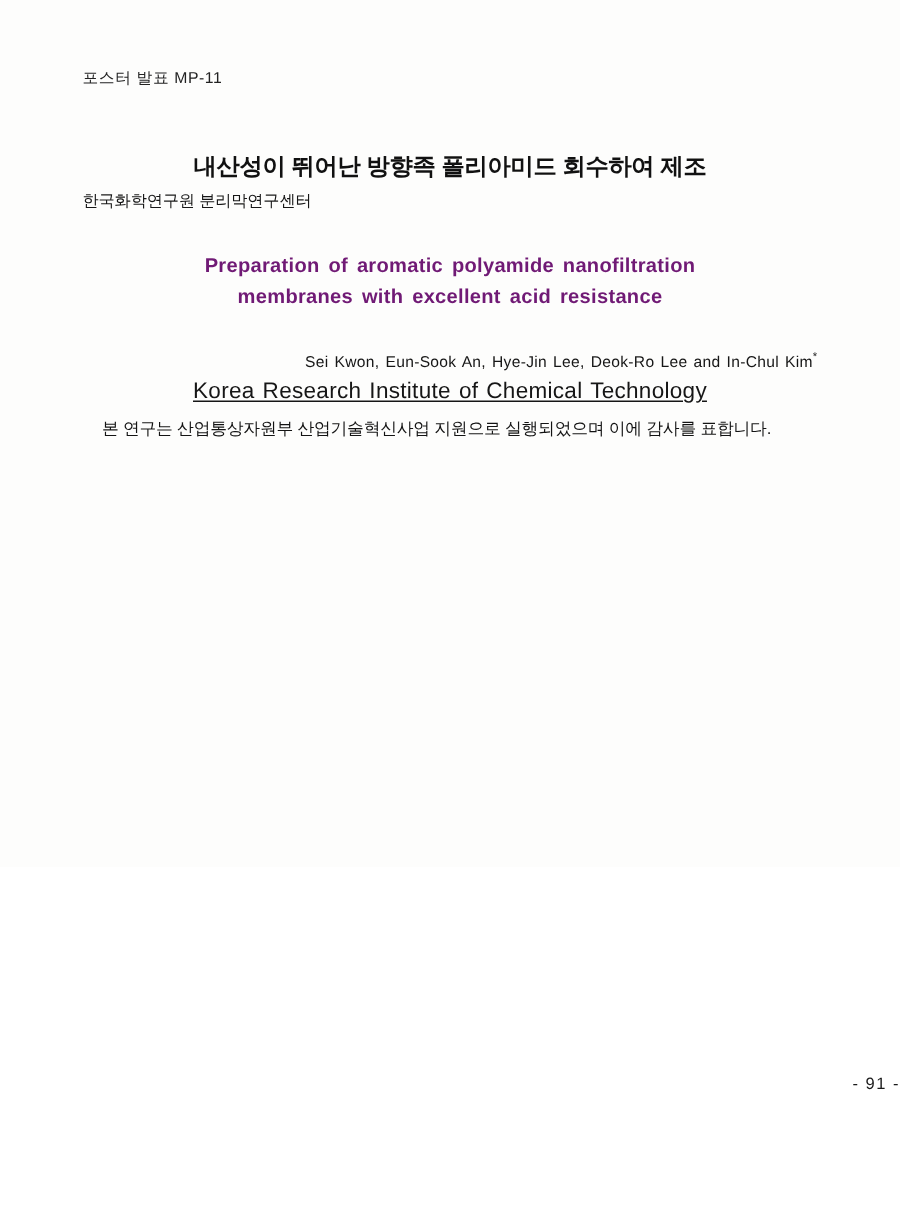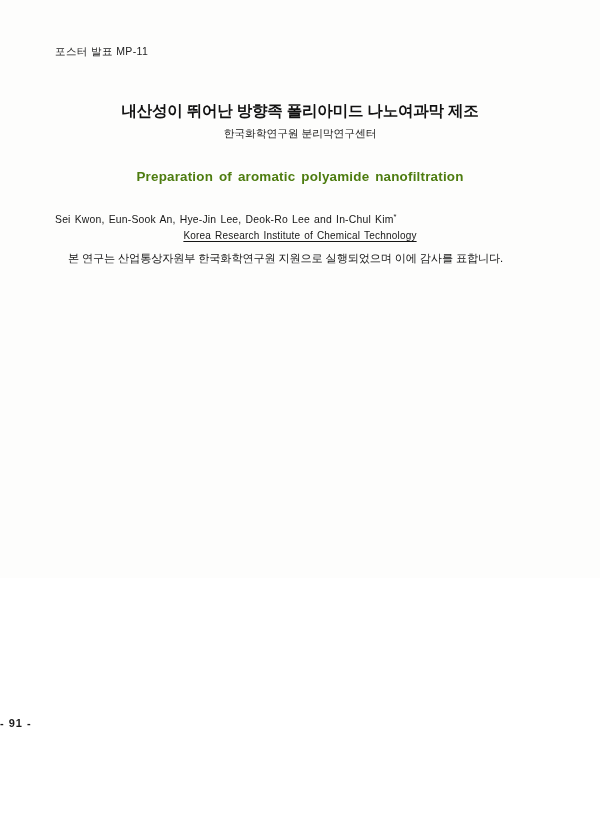--- a/index.html
+++ b/index.html
@@ -45,47 +45,47 @@
     margin-top: 8px;
   }
   .authors-ko {
     text-align: center;
     font-size: 10.8px;
     color: #161616;
     margin-top: 26px;
     letter-spacing: -0.1px;
   }
   .affil-ko {
-    text-align: center;
+    text-align: left;
     font-size: 10.8px;
     color: #161616;
     margin-top: 5px;
     letter-spacing: -0.1px;
   }
   .title-en {
     text-align: center;
     font-size: 13.4px;
     font-weight: bold;
-    color: #4d7c0f;
+    color: #701a75;
     margin-top: 26px;
     line-height: 1.55;
     letter-spacing: 0.2px;
     word-spacing: 2px;
   }
   .authors-en {
-    text-align: left;
+    text-align: right;
     font-size: 10.4px;
     color: #161616;
     margin-top: 24px;
     letter-spacing: 0.2px;
     word-spacing: 1px;
   }
   .affil-en {
     text-align: center;
-    font-size: 10px;
+    font-size: 15px;
     color: #161616;
     margin-top: 5px;
     letter-spacing: 0.2px;
     word-spacing: 1px;
   }
   .affil-en span.u {
     text-decoration: underline;
     text-underline-offset: 2px;
   }
   .body-para {
@@ -113,52 +113,52 @@
     text-justify: inter-character;
     margin-top: 7px;
     text-indent: 13px;
     letter-spacing: -0.15px;
   }
   .page-number {
     position: absolute;
     left: 0;
     right: 0;
     top: 717px;
-    text-align: left;
+    text-align: right;
     font-size: 11px;
     color: #1a1a1a;
     letter-spacing: 1px;
-    font-weight: bold;
   }
   .sup {
     font-size: 7.5px;
     vertical-align: super;
   }
 </style>
 </head>
 <body>
 
 <div class="page">
   <div class="page-inner">
 
     <div class="header-line">포스터 발표 MP-11</div>
 
-    <div class="title-ko">내산성이 뛰어난 방향족 폴리아미드 나노여과막 제조</div>
+    <div class="title-ko">내산성이 뛰어난 방향족 폴리아미드 회수하여 제조</div>
 
 
     <div class="affil-ko">한국화학연구원 분리막연구센터</div>
 
     <div class="title-en">
       <div>Preparation of aromatic polyamide nanofiltration</div>
+      <div>membranes with excellent acid resistance</div>
     </div>
 
     <div class="authors-en"><span>Sei Kwon, Eun-Sook An, Hye-Jin Lee, Deok-Ro Lee and In-Chul Kim</span><span class="sup">*</span></div>
 
     <div class="affil-en"><span class="u">Korea Research Institute of Chemical Technology</span></div>
 
 
 
-    <div class="ack-para">본 연구는 산업통상자원부 한국화학연구원 지원으로 실행되었으며 이에 감사를 표합니다.</div>
+    <div class="ack-para">본 연구는 산업통상자원부 산업기술혁신사업 지원으로 실행되었으며 이에 감사를 표합니다.</div>
 
   </div>
 
   <div class="page-number">- 91 -</div>
 </div>
 
 </body></html>

